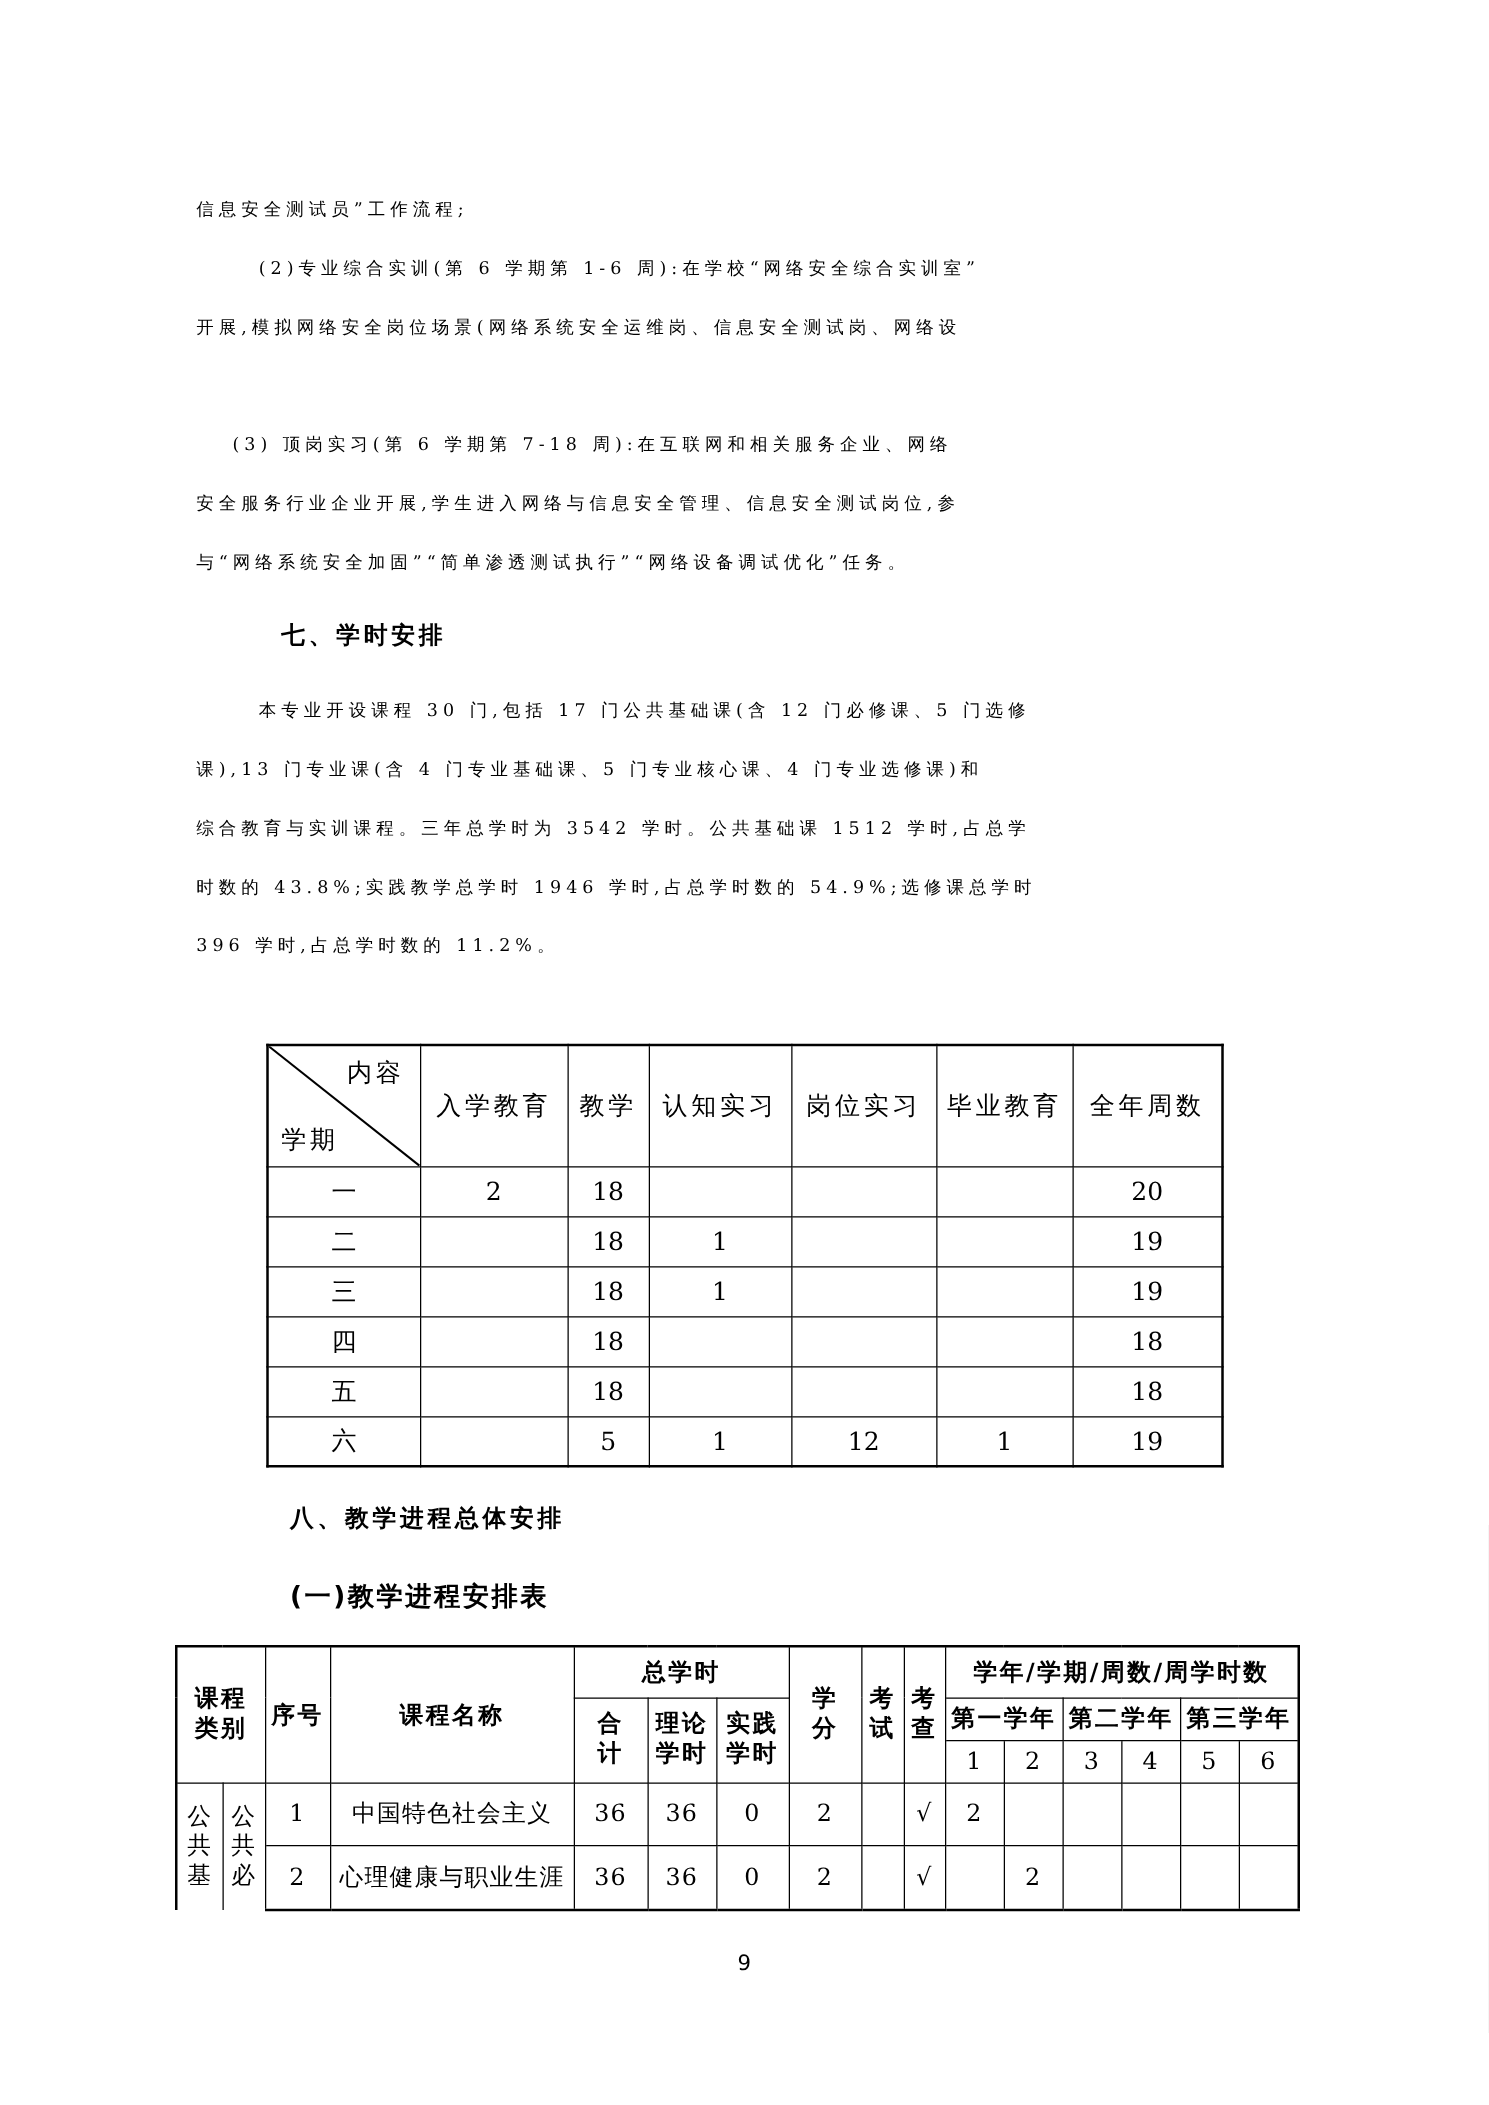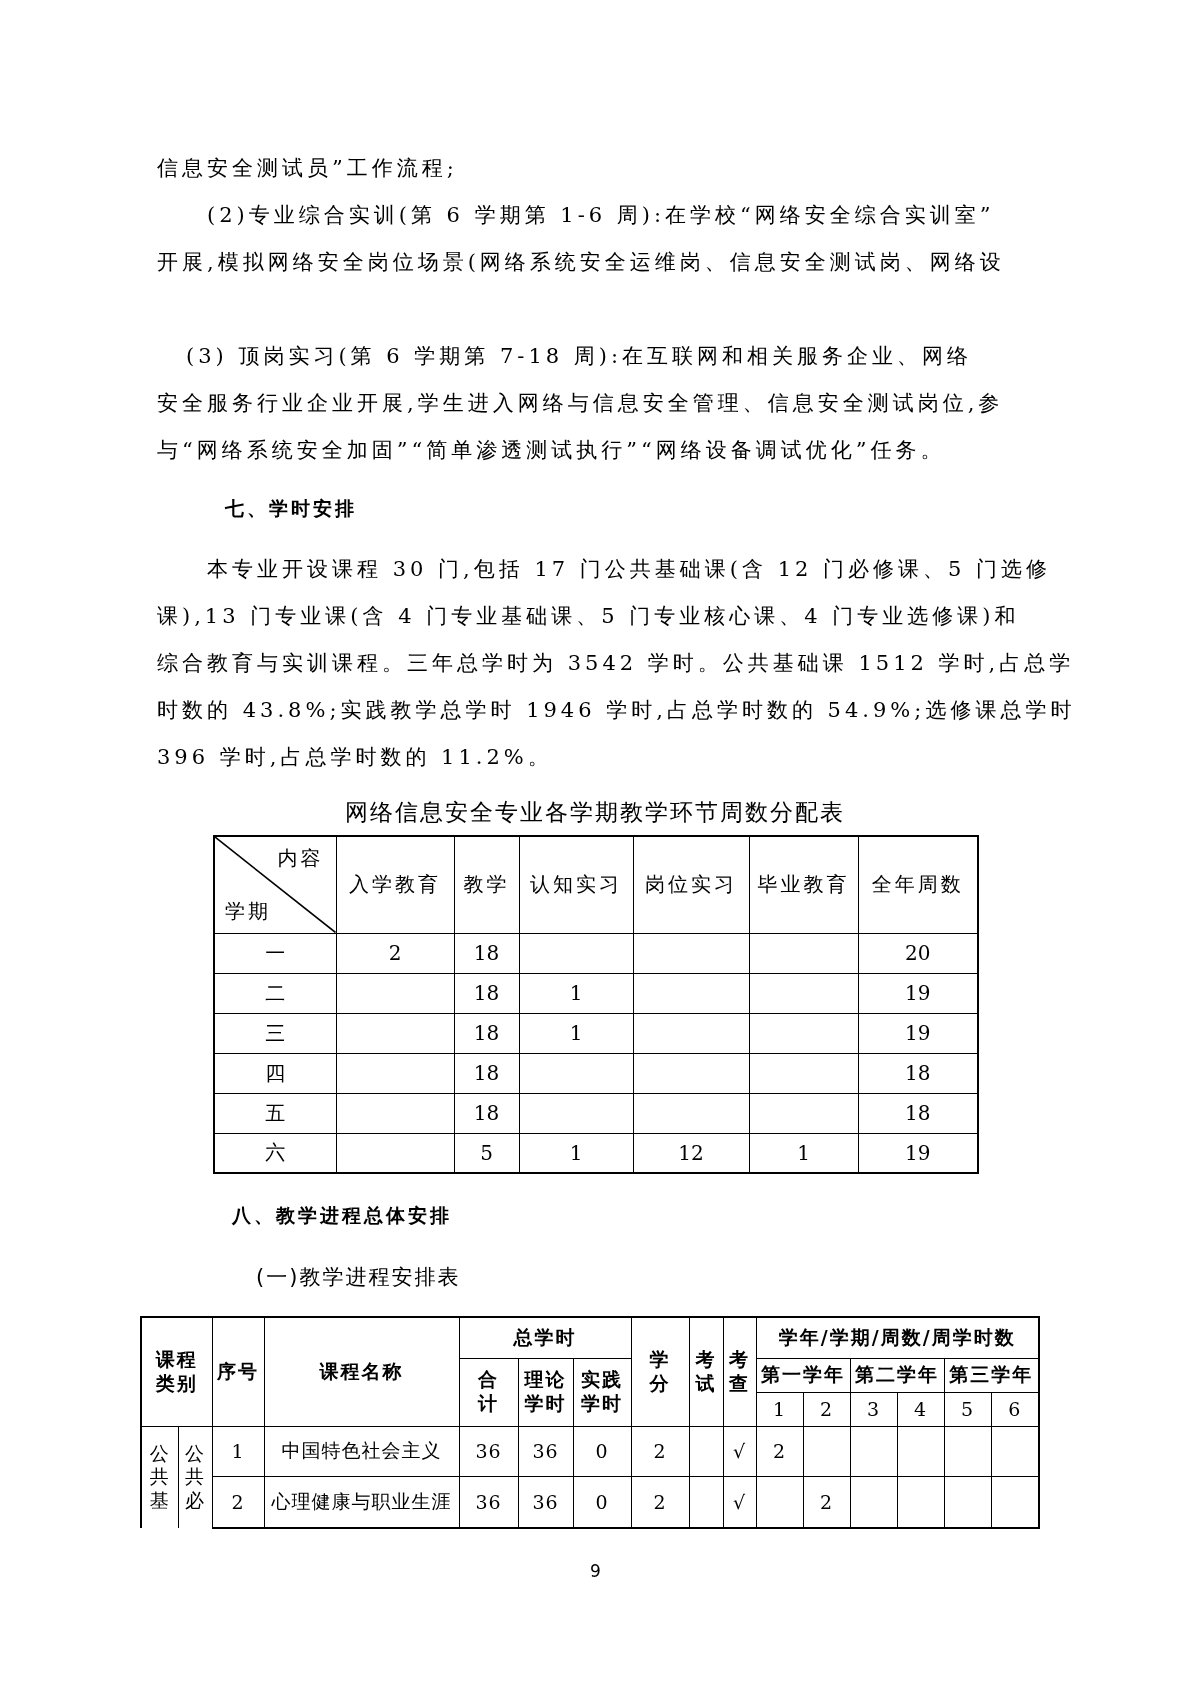--- a/index.html
+++ b/index.html
@@ -1,27 +1,27 @@
 <!DOCTYPE html>
 <html><head>
 <meta charset="utf-8">
 <style>
   html,body{margin:0;padding:0;background:#e8e8e8;}
   .page{
     position:relative;width:1191px;height:1684px;margin:0 auto;background:#ffffff;
     font-family:"DejaVu Serif","Liberation Serif",serif;color:#000;overflow:hidden;
   }
-  .bline{position:absolute;font-size:21px;letter-spacing:4px;line-height:28px;white-space:nowrap;}
+  .bline{position:absolute;font-size:14px;letter-spacing:4px;line-height:28px;white-space:nowrap;}
   .h1{
     position:absolute;font-family:"DejaVu Sans","Liberation Sans",sans-serif;
     font-weight:bold;font-size:19px;letter-spacing:3px;line-height:36px;white-space:nowrap;
   }
   .h2{
     position:absolute;font-family:"DejaVu Sans","Liberation Sans",sans-serif;
-    font-weight:normal;font-size:21px;letter-spacing:2px;line-height:28px;white-space:nowrap;margin-left:24px;
+    font-weight:bold;font-size:21px;letter-spacing:2px;line-height:28px;white-space:nowrap;
   }
   .t1-title{
     position:absolute;left:213px;top:798px;width:764px;text-align:center;
     font-size:23px;letter-spacing:2px;line-height:28px;
   }
   
   table.t1{
     position:absolute;left:213px;top:835px;width:764px;
     border-collapse:collapse;table-layout:fixed;border:2px solid #000;
   }
@@ -68,21 +68,20 @@
   <div class="bline" style="left:157px;top:389px">安全服务行业企业开展,学生进入网络与信息安全管理、信息安全测试岗位,参</div>
   <div class="bline" style="left:157px;top:436px">与“网络系统安全加固”“简单渗透测试执行”“网络设备调试优化”任务。</div>
 
   <div class="h1" style="left:225px;top:490px">七、学时安排</div>
   <div class="bline" style="left:207px;top:555px">本专业开设课程 30 门,包括 17 门公共基础课(含 12 门必修课、5 门选修</div>
   <div class="bline" style="left:157px;top:602px">课),13 门专业课(含 4 门专业基础课、5 门专业核心课、4 门专业选修课)和</div>
   <div class="bline" style="left:157px;top:649px">综合教育与实训课程。三年总学时为 3542 学时。公共基础课 1512 学时,占总学</div>
   <div class="bline" style="left:157px;top:696px">时数的 43.8%;实践教学总学时 1946 学时,占总学时数的 54.9%;选修课总学时</div>
   <div class="bline" style="left:157px;top:743px">396 学时,占总学时数的 11.2%。</div>
 
-  <div class="t1-title">网络信息安全专业各学期教学环节周数分配表</div>
 
   <table class="t1">
     <colgroup>
       <col style="width:122px">
         <col style="width:118px">
         <col style="width:65px">
       <col style="width:114px">
         <col style="width:116px">
         <col style="width:109px">
       <col style="width:120px">

